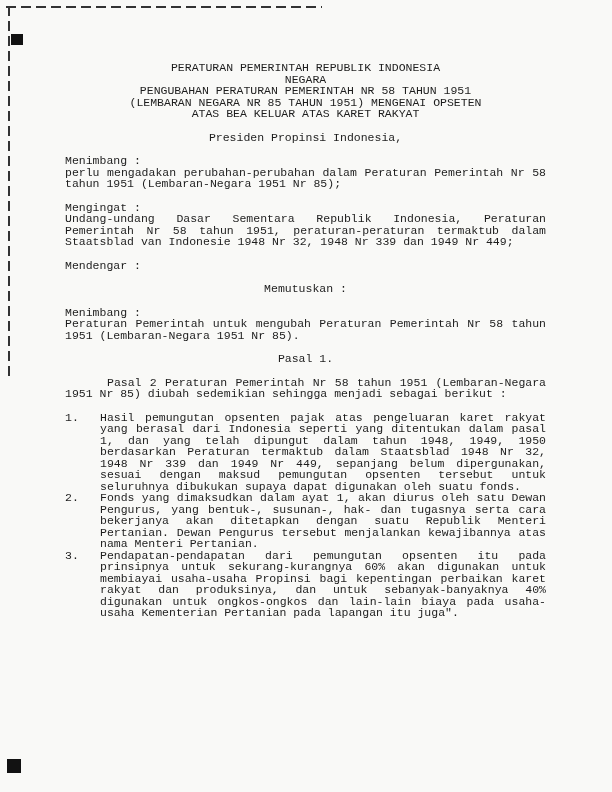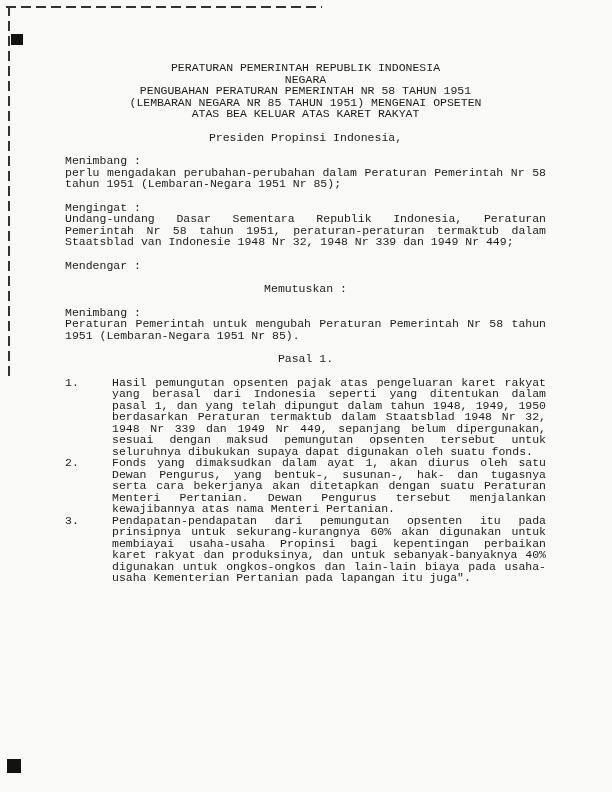--- a/index.html
+++ b/index.html
@@ -41,21 +41,21 @@
     font-size: 11.5px;
     line-height: 11.5px;
   }
   .block { margin-bottom: 12px; }
   .center { text-align: center; }
   .clause-body { text-align: justify; }
   .para-indented { text-indent: 42px; text-align: justify; }
   .item-list { list-style: none; }
   .item { display: flex; }
   .item .num { flex: 0 0 35px; }
-  .item .txt { flex: 1; text-align: justify; margin-left: 12px; }
+  .item .txt { flex: 1; text-align: justify; }
 </style>
 </head>
 <body>
 
 <div class="page">
 
   <div class="mark-top"></div>
   <div class="mark-left"></div>
   <div class="sq-top"></div>
   <div class="sq-bottom"></div>
@@ -88,30 +88,31 @@
 
     <p class="block center">Memutuskan :</p>
 
     <section class="block">
       <div class="clause-label">Menimbang :</div>
       <div class="clause-body">Peraturan Pemerintah untuk mengubah Peraturan Pemerintah Nr 58 tahun 1951 (Lembaran-Negara 1951 Nr 85).</div>
     </section>
 
     <p class="block center">Pasal 1.</p>
 
+    <p class="block para-indented">Pasal 2 Peraturan Pemerintah Nr 58 tahun 1951 (Lembaran-Negara 1951 Nr 85) diubah sedemikian sehingga menjadi sebagai berikut :</p>
 
 
     <ol class="item-list">
       <li class="item">
         <span class="num">1.</span>
         <span class="txt">Hasil pemungutan opsenten pajak atas pengeluaran karet rakyat yang berasal dari Indonesia seperti yang ditentukan dalam pasal 1, dan yang telah dipungut dalam tahun 1948, 1949, 1950 berdasarkan Peraturan termaktub dalam Staatsblad 1948 Nr 32, 1948 Nr 339 dan 1949 Nr 449, sepanjang belum dipergunakan, sesuai dengan maksud pemungutan opsenten tersebut untuk seluruhnya dibukukan supaya dapat digunakan oleh suatu fonds.</span>
       </li>
       <li class="item">
         <span class="num">2.</span>
-        <span class="txt">Fonds yang dimaksudkan dalam ayat 1, akan diurus oleh satu Dewan Pengurus, yang bentuk-, susunan-, hak- dan tugasnya serta cara bekerjanya akan ditetapkan dengan suatu Peraturan Menteri Pertanian. Dewan Pengurus tersebut menjalankan kewajibannya atas nama Menteri Pertanian.</span>
+        <span class="txt">Fonds yang dimaksudkan dalam ayat 1, akan diurus oleh satu Dewan Pengurus, yang bentuk-, susunan-, hak- dan tugasnya serta cara bekerjanya akan ditetapkan dengan suatu Republik Menteri Pertanian. Dewan Pengurus tersebut menjalankan kewajibannya atas nama Menteri Pertanian.</span>
       </li>
       <li class="item">
         <span class="num">3.</span>
         <span class="txt">Pendapatan-pendapatan dari pemungutan opsenten itu pada prinsipnya untuk sekurang-kurangnya 60% akan digunakan untuk membiayai usaha-usaha Propinsi bagi kepentingan perbaikan karet rakyat dan produksinya, dan untuk sebanyak-banyaknya 40% digunakan untuk ongkos-ongkos dan lain-lain biaya pada usaha- usaha Kementerian Pertanian pada lapangan itu juga".</span>
       </li>
     </ol>
 
   </main>
 </div>
 

